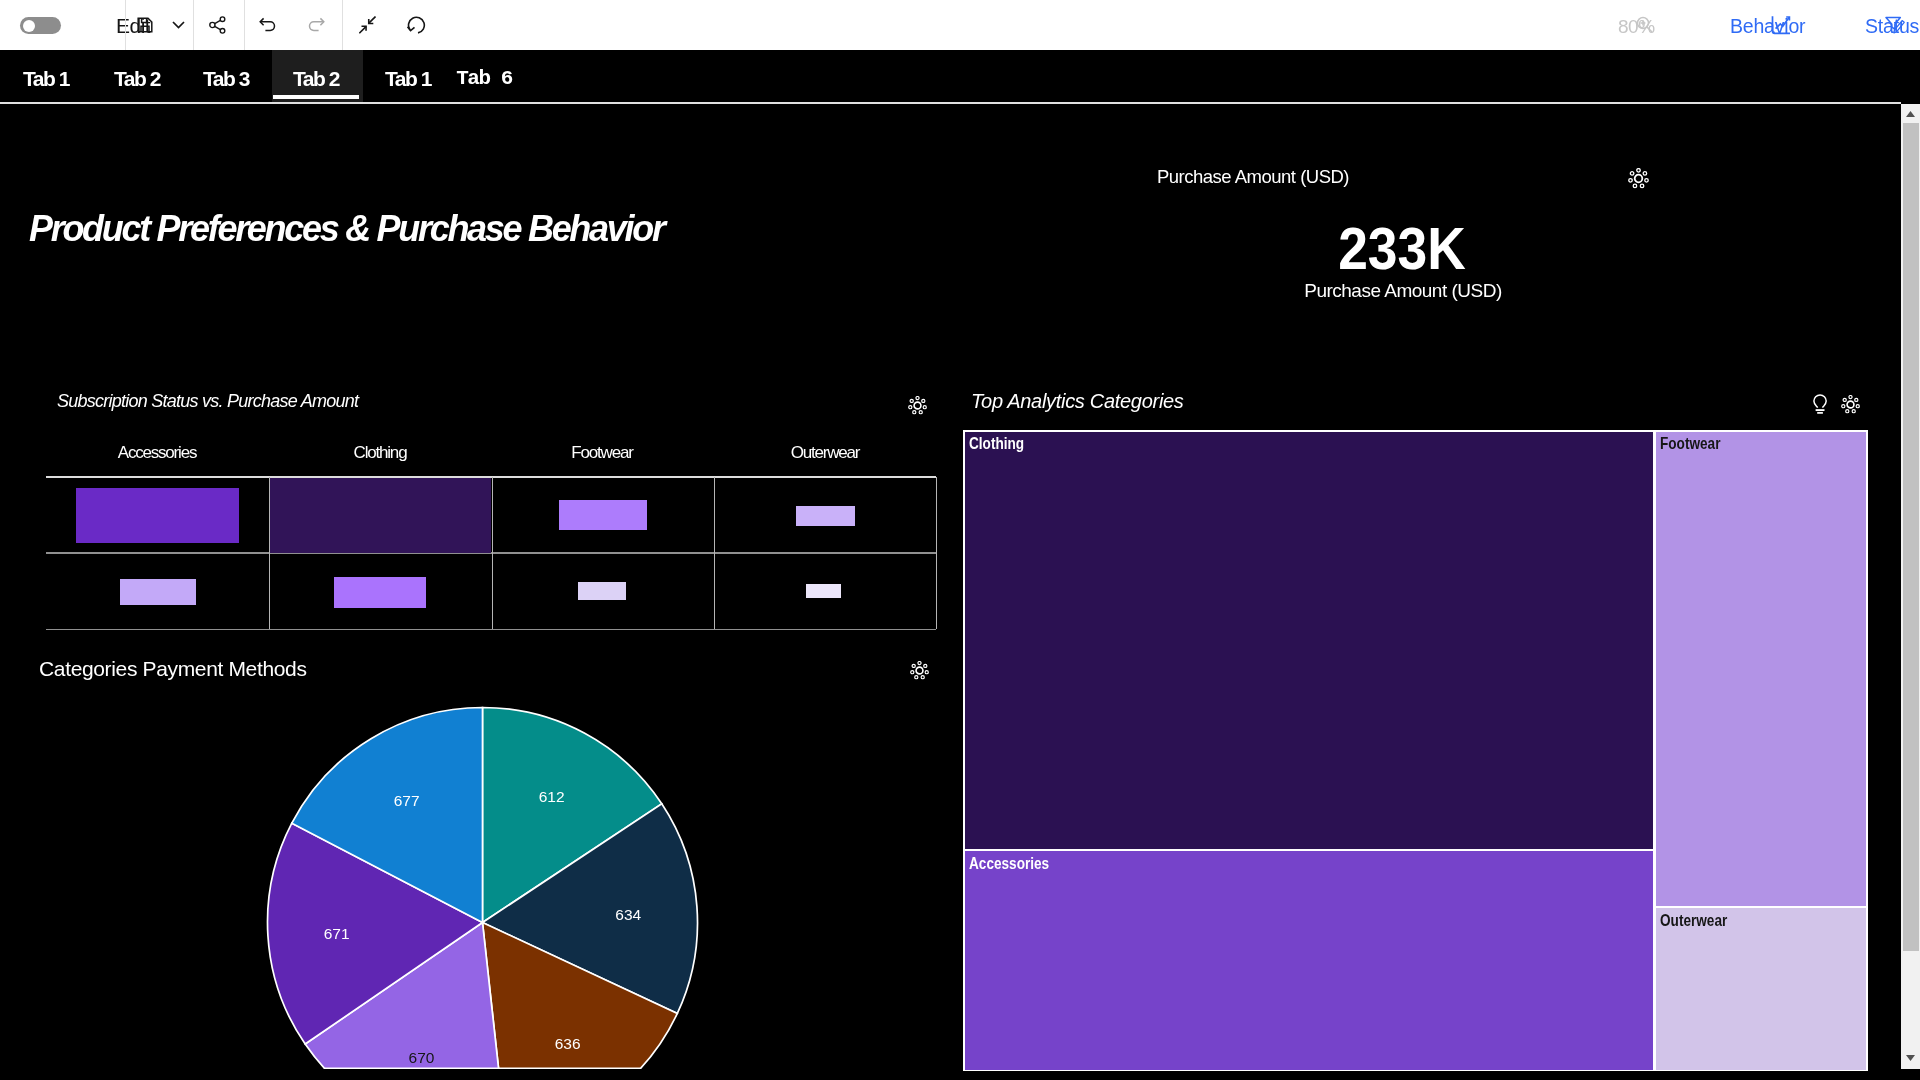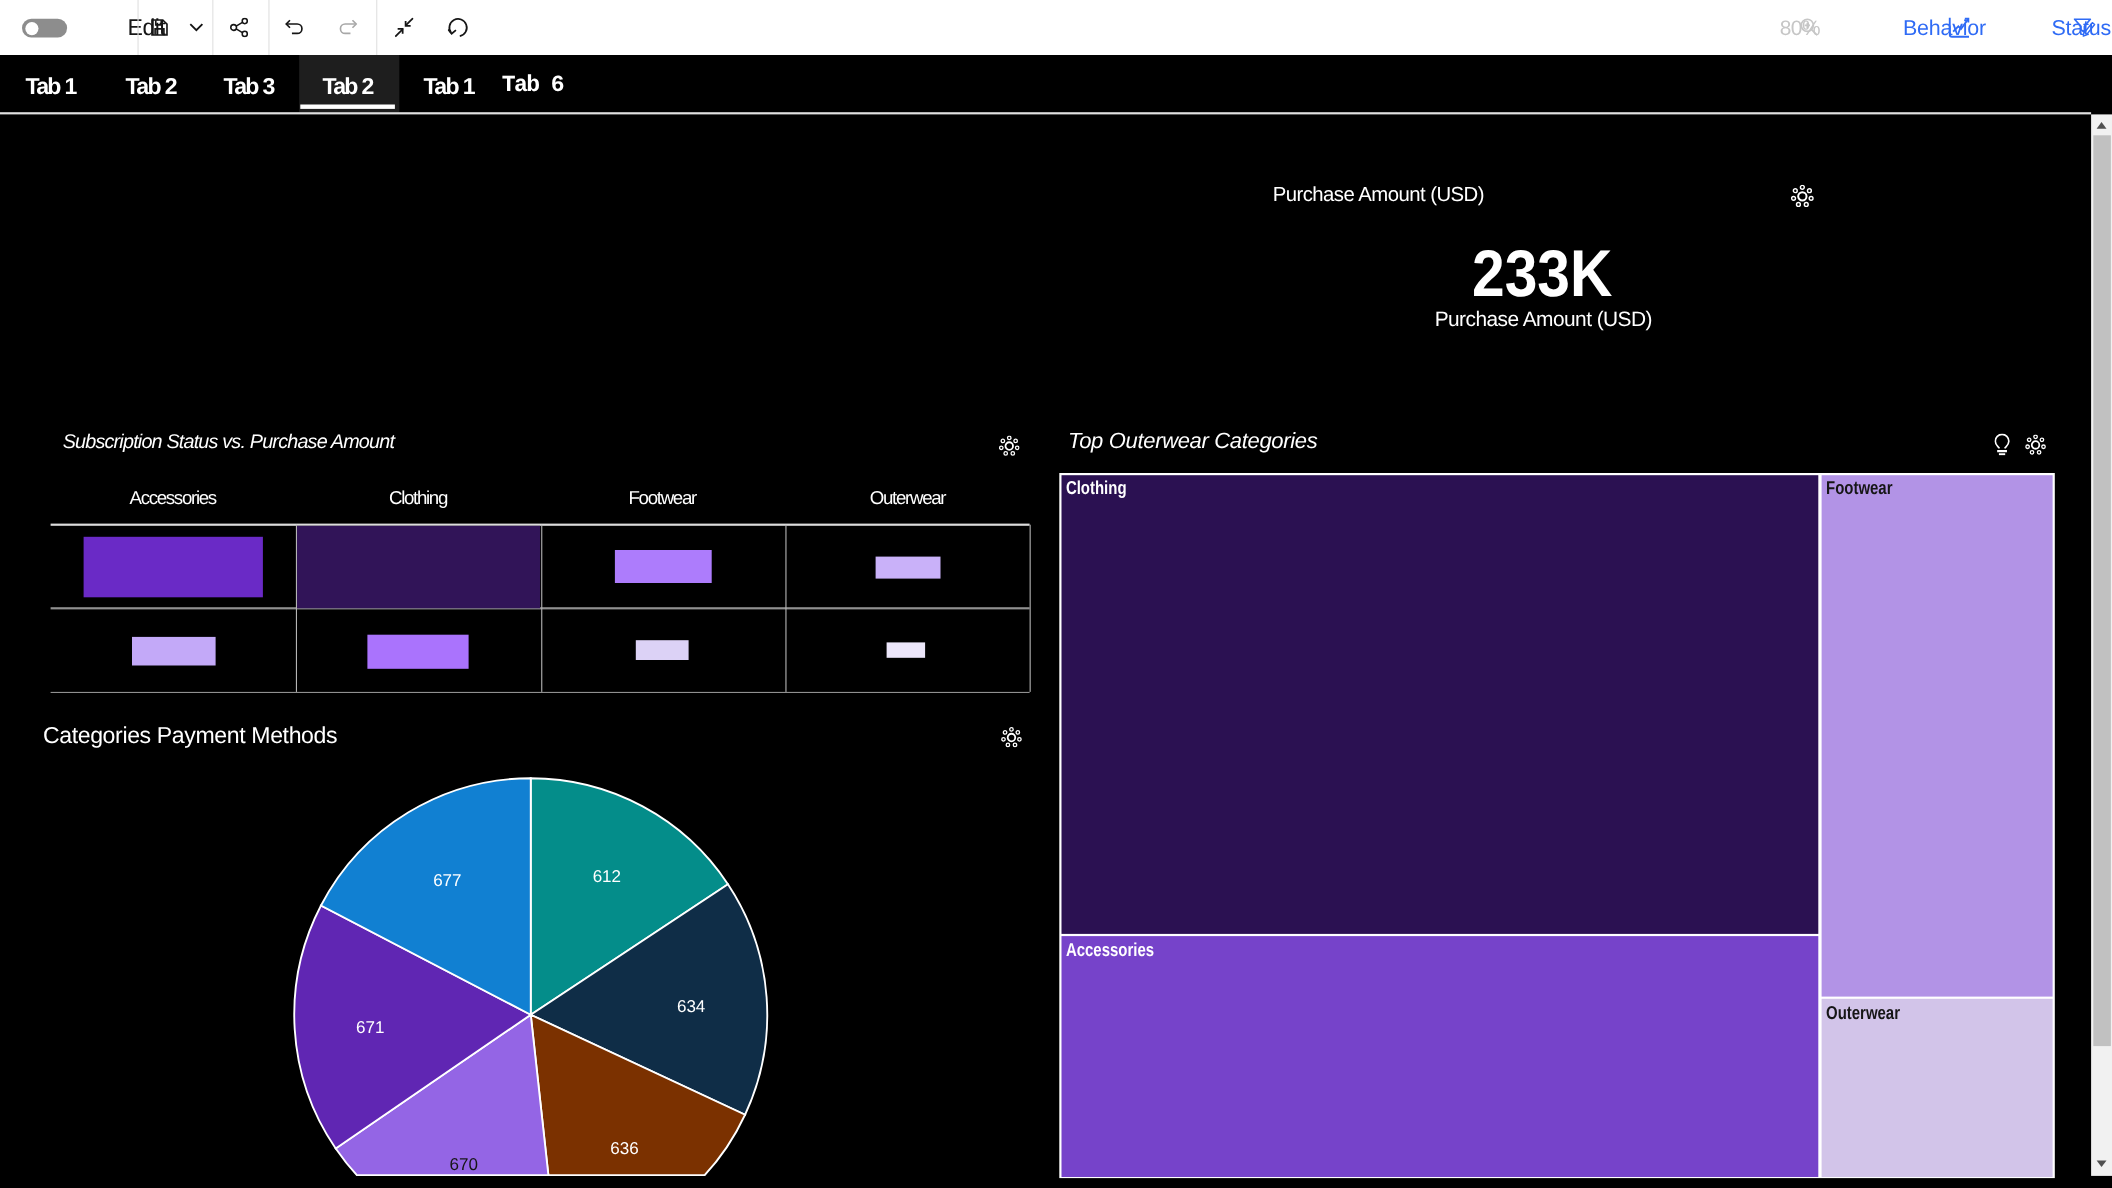--- a/index.html
+++ b/index.html
@@ -107,20 +107,21 @@
   <svg style="left:1770px; top:15px;" width="21" height="20" viewBox="0 0 21 20" fill="none" stroke="#2f6bf5" stroke-width="1.7">
     <path d="M2.5,1.2 V16.3 Q2.5,18.4 4.6,18.4 H20"></path>
     <path d="M5.6,13.7 L10.3,8.9 L12.8,11.3 L19.0,2.6"></path>
     <path d="M16.2,2.0 H19.4 V5.5"></path>
   </svg>
   <div class="tbtxt" style="left:1825px; top:15px; font-size:19.5px; letter-spacing:-0.2px; color:#2f6bf5;">Status</div>
   <svg style="left:1880px; top:14px;" width="26" height="22" viewBox="0 0 26 22" fill="none" stroke="#2f6bf5" stroke-width="1.55">
     <path d="M6,3.5 H20.3 L14.9,9.9 V15.3 L11.7,12.9 V9.9 Z" stroke-linejoin="round"></path>
     <path d="M13.9,18.8 L14.4,16.2 L22.1,6.6 L24.2,8.3 L16.5,17.9 Z" stroke-width="1.3" stroke-linejoin="round"></path>
   </svg>
+  <div id="maintitle">Product Preferences &amp; Purchase Behavior</div>
 
   <div class="wtitle" style="left:1253px; top:166px; font-size:18.5px; letter-spacing:-0.5px; transform:translateX(-50%);">Purchase Amount (USD)</div>
   <div class="wtitle" style="left:1402px; top:214px; font-size:60px; font-weight:bold; transform:translateX(-50%) scaleX(0.89);">233K</div>
   <div class="wtitle" style="left:1403px; top:280px; font-size:19px; letter-spacing:-0.5px; transform:translateX(-50%);">Purchase Amount (USD)</div>
   <svg class="dots" style="left:1628px; top:168px;" width="21" height="21" viewBox="0 0 21 21" fill="none" stroke="#fff">
       <circle cx="10.5" cy="10.5" r="3.8" stroke-width="1.8"></circle>
       <circle cx="10.50" cy="2.30" r="1.75" stroke-width="1.3"></circle>
       <circle cx="16.91" cy="5.39" r="1.75" stroke-width="1.3"></circle>
       <circle cx="18.49" cy="12.32" r="1.75" stroke-width="1.3"></circle>
       <circle cx="14.06" cy="17.89" r="1.75" stroke-width="1.3"></circle>
@@ -180,21 +181,21 @@
     <path d="M482.5,922.5 L291.81,823.20 A215,215 0 0 1 482.50,707.50 Z" fill="#1180d2" stroke="#fff" stroke-width="1.7"></path>
     <path d="M325,1068.2 H640" stroke="#fff" stroke-width="1.6"></path>
     <text x="551.7" y="801.7" fill="#fff" font-size="15.5" text-anchor="middle">612</text>
     <text x="628.3" y="919.7" fill="#fff" font-size="15.5" text-anchor="middle">634</text>
     <text x="567.7" y="1049.3" fill="#fff" font-size="15.5" text-anchor="middle">636</text>
     <text x="421.5" y="1063.4" fill="#161616" font-size="15.5" text-anchor="middle">670</text>
     <text x="336.6" y="939.3" fill="#fff" font-size="15.5" text-anchor="middle">671</text>
     <text x="406.7" y="805.5" fill="#fff" font-size="15.5" text-anchor="middle">677</text>
   </svg>
 
-  <div class="wtitle" style="left:971px; top:390px; font-size:20px; font-style:italic; letter-spacing:-0.3px;">Top Outerwear Categories</div>
+  <div class="wtitle" style="left:971px; top:390px; font-size:20px; font-style:italic; letter-spacing:-0.3px;">Top Analytics Categories</div>
   <svg style="left:1813px; top:394px;" width="15" height="20" viewBox="0 0 15 20" fill="none" stroke="#fff">
     <path d="M4.7,13.6 C3.4,11.8 0.9,10.4 0.9,7.1 A6.15,6.15 0 1 1 13.2,7.1 C13.2,10.4 10.7,11.8 9.4,13.6" stroke-width="1.5"></path>
     <path d="M2.6,16.1 H11.5" stroke-width="1.9"></path>
     <path d="M4.2,18.9 H9.9" stroke-width="1.7"></path>
   </svg>
   <svg class="dots" style="left:1841px; top:395px;" width="19" height="19" viewBox="0 0 21 21" fill="none" stroke="#fff">
       <circle cx="10.5" cy="10.5" r="3.8" stroke-width="1.8"></circle>
       <circle cx="10.50" cy="2.30" r="1.75" stroke-width="1.3"></circle>
       <circle cx="16.91" cy="5.39" r="1.75" stroke-width="1.3"></circle>
       <circle cx="18.49" cy="12.32" r="1.75" stroke-width="1.3"></circle>

